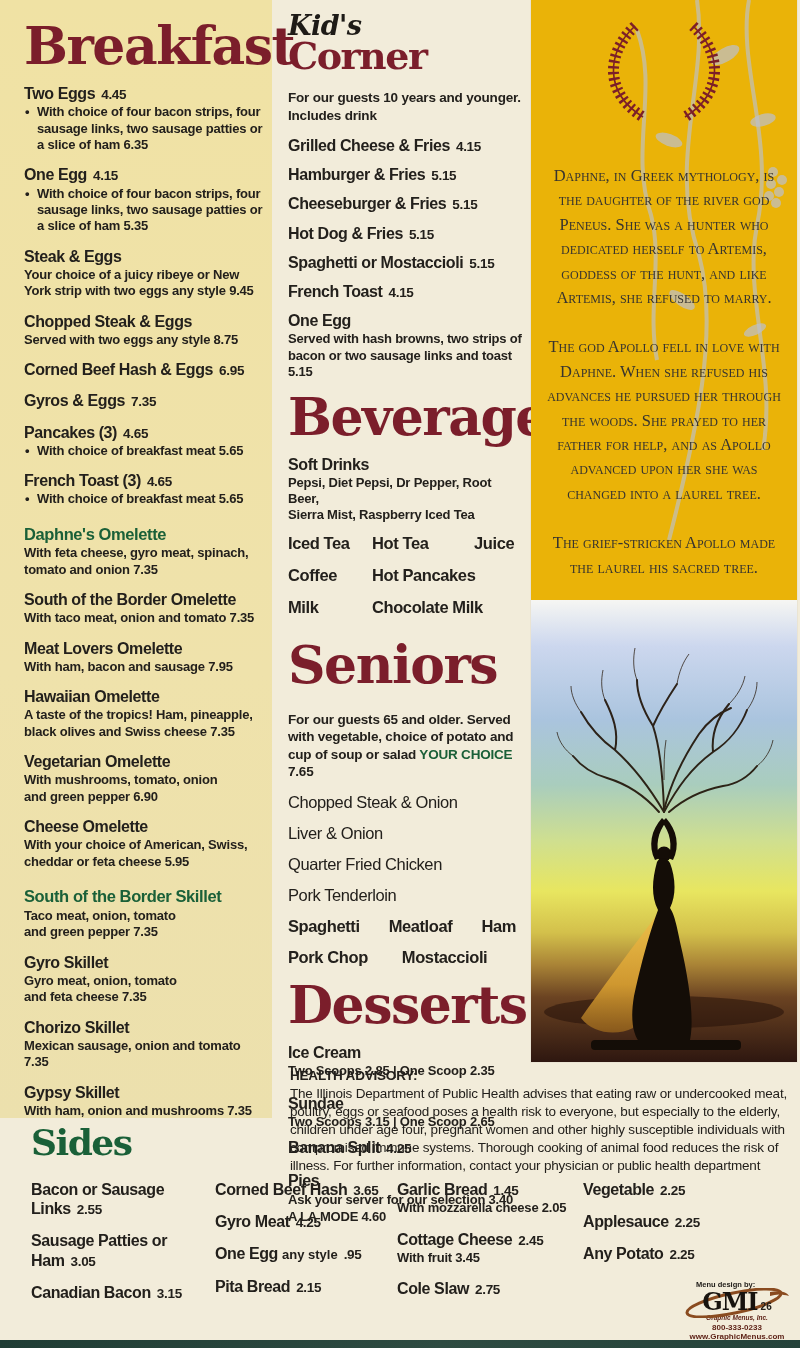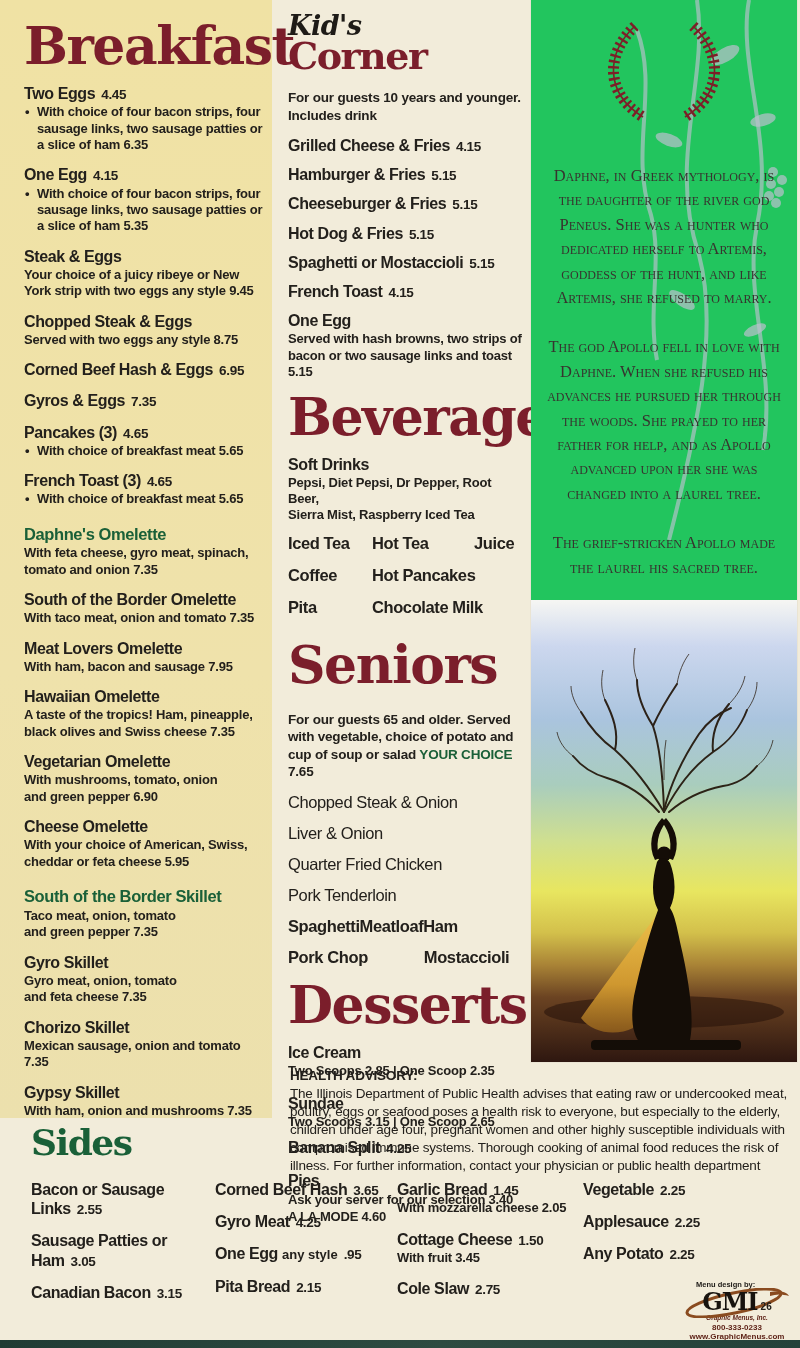--- a/index.html
+++ b/index.html
@@ -9,21 +9,21 @@
   }
   
   .col-left{
     position:absolute;left:0;top:0;width:272px;height:1118px;
     background:linear-gradient(180deg,#f0e2a4,#efe2ab 60%,#ece0ad);
     padding:20px 8px 0 24px;box-sizing:border-box;
   }
   .col-mid{position:absolute;left:288px;top:12px;width:236px}
   .panel{
     position:absolute;left:531px;top:0;width:266px;height:1062px;
-    background:#22c55e;box-shadow:0 0 0 1px rgba(0,0,0,0.03);
+    background:#eab308;box-shadow:0 0 0 1px rgba(0,0,0,0.03);
   }
   
   .slab{
     font-family:"DejaVu Serif",serif;font-weight:bold;color:#7b1e2b;
     font-size:52px;line-height:1;margin:0 0 12px;letter-spacing:-1.5px;
   }
   .slab.green{color:#1a6038}
   .kids-script{
     font-family:"DejaVu Serif",serif;font-style:italic;font-weight:bold;
     font-size:27px;line-height:1;margin:0;color:#1e1b17;letter-spacing:-0.5px;
@@ -44,22 +44,22 @@
   .mi-bullet{position:relative;padding-left:13px}
   .mi-bullet::before{content:"\2022";position:absolute;left:1px;top:0}
   .col-mid .mi{margin-bottom:10px}
   .intro{font-weight:bold;font-size:13.5px;line-height:1.3;white-space:pre-line;margin:0 0 12px;letter-spacing:-0.2px}
   .your-choice{color:#1a6038}
   
   .bev-row1{display:grid;grid-template-columns:84px 102px 1fr;font-weight:bold;font-size:16.5px;letter-spacing:-0.4px;margin-bottom:13px}
   .bev-row{display:grid;grid-template-columns:84px 1fr;font-weight:bold;font-size:16.5px;letter-spacing:-0.4px;margin-bottom:13px}
   
   .sen-item{font-weight:normal;font-size:16.5px;letter-spacing:-0.4px;margin-bottom:12px}
-  .sen-row{display:flex;justify-content:flex-start;width:228px;font-weight:bold;font-size:16.5px;letter-spacing:-0.4px;margin-bottom:12px}
-  .sen-row2{display:flex;gap:56px;font-weight:bold;font-size:16.5px;letter-spacing:-0.4px;margin-bottom:12px}
+  .sen-row{display:flex;justify-content:space-between;width:228px;font-weight:bold;font-size:16.5px;letter-spacing:-0.4px;margin-bottom:12px}
+  .sen-row2{display:flex;gap:34px;font-weight:bold;font-size:16.5px;letter-spacing:-0.4px;margin-bottom:12px}
   .mt26{}.mt22{margin-top:22px}
   
   .wreath{position:absolute;top:14px;left:50%;transform:translateX(-50%)}
   .vines{position:absolute;top:0;right:0;pointer-events:none}
   .story{
     position:absolute;top:164px;left:0;width:100%;padding:0 15px;box-sizing:border-box;
     font-family:"Liberation Serif",serif;font-variant:small-caps;
     font-size:16.5px;line-height:1.48;color:#37342f;text-align:center;
   }
   .story p{margin:0 0 25px}
@@ -320,21 +320,21 @@
     <div class="bev-row1">
       <span>Iced Tea</span>
       <span>Hot Tea</span>
       <span>Juice</span>
     </div>
     <div class="bev-row">
       <span>Coffee</span>
       <span>Hot Pancakes</span>
     </div>
     <div class="bev-row">
-      <span>Pita</span>
+      <span>Milk</span>
       <span>Chocolate Milk</span>
     </div>
   </div>
 
   <div>
     <h1 class="slab mt22" style="margin-bottom:20px">Seniors</h1>
     <p class="intro"><span>For our guests 65 and older. Served with vegetable, choice of potato and cup of soup or salad</span> <span class="your-choice">YOUR CHOICE</span>  <span>7.65</span></p>
     <div class="sen-item">Chopped Steak &amp; Onion</div>
     <div class="sen-item">Liver &amp; Onion</div>
     <div class="sen-item">Quarter Fried Chicken</div>
@@ -519,21 +519,21 @@
         </div>
       </div>
     <div class="sides-col c3">
 
         <div class="mi">
           <div class="mi-head"><span class="mi-name" data-variant="default">Garlic Bread</span><span class="mi-price">1.45</span></div>
           <div class="mi-desc">With mozzarella cheese  2.05</div>
         </div>
 
         <div class="mi">
-          <div class="mi-head"><span class="mi-name" data-variant="default">Cottage Cheese</span><span class="mi-price">1.50</span></div>
+          <div class="mi-head"><span class="mi-name" data-variant="default">Cottage Cheese</span><span class="mi-price">2.45</span></div>
           <div class="mi-desc">With fruit  3.45</div>
         </div>
 
         <div class="mi">
           <div class="mi-head"><span class="mi-name" data-variant="default">Cole Slaw</span><span class="mi-price">2.75</span></div>
 
         </div>
       </div>
     <div class="sides-col c4">
 

